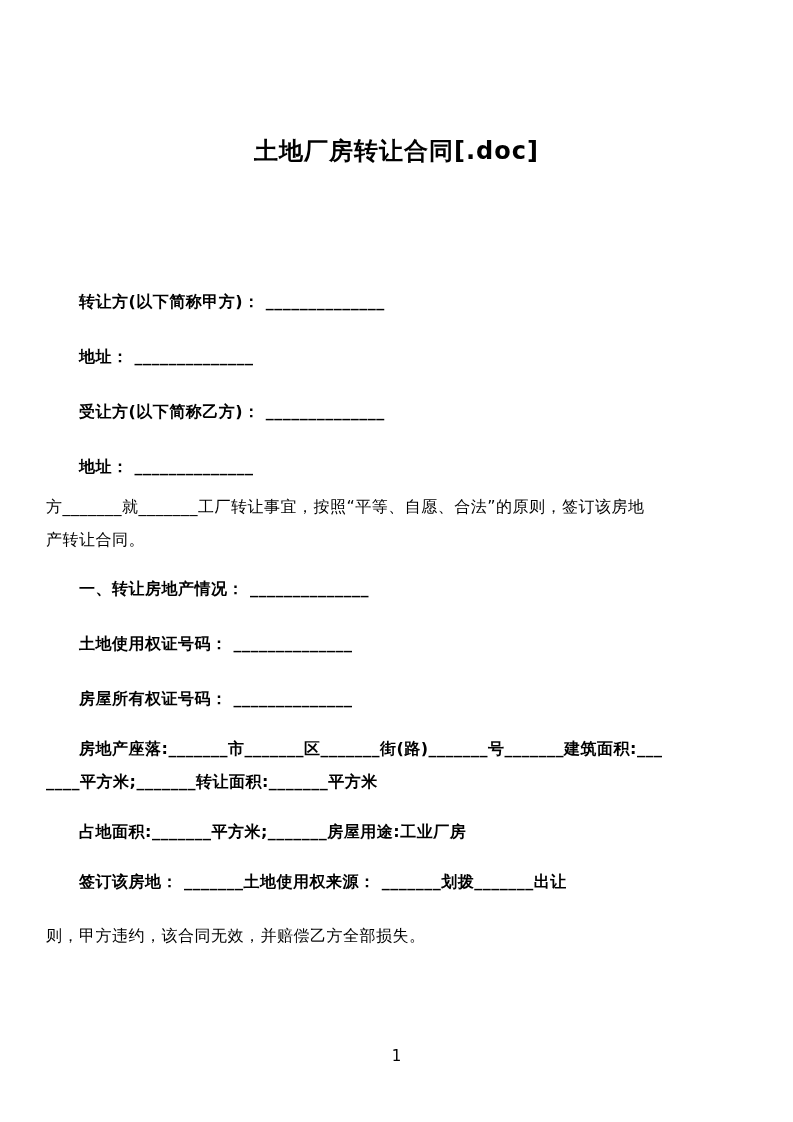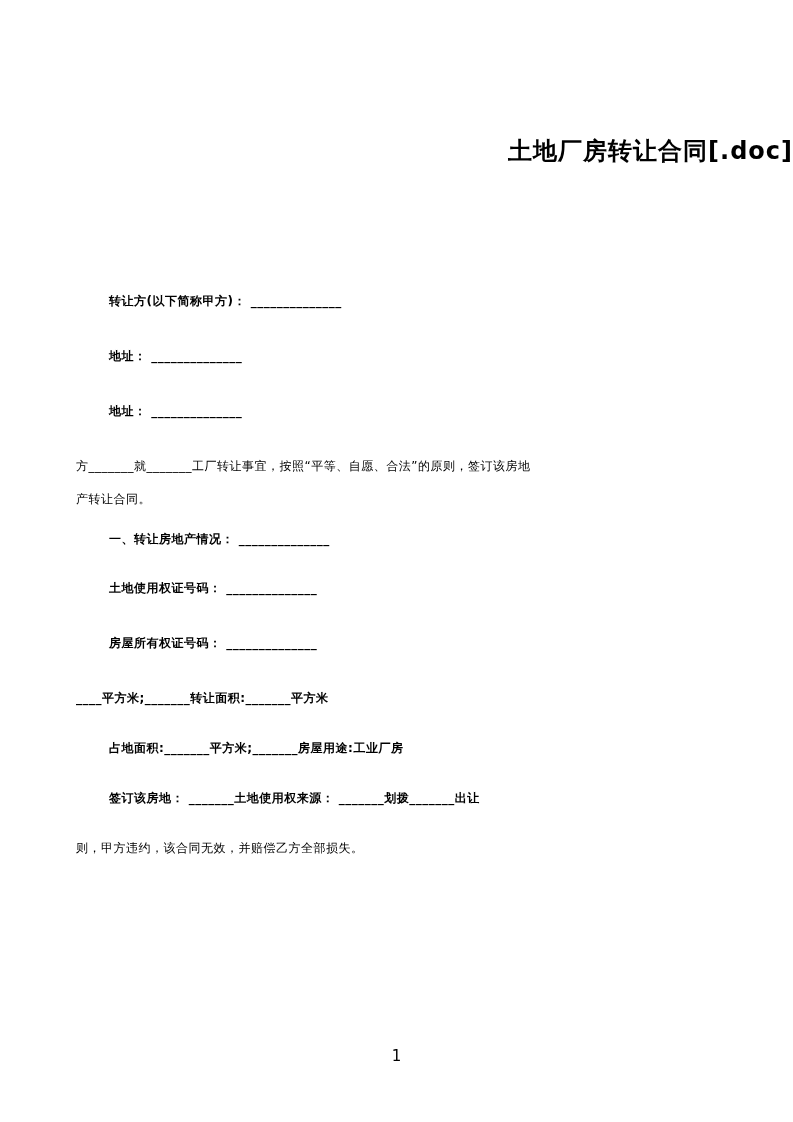--- a/index.html
+++ b/index.html
@@ -11,29 +11,29 @@
     position: relative;
     width: 793px;
     height: 1122px;
     background: #ffffff;
     overflow: hidden;
     font-family: "DejaVu Sans", "Liberation Sans", sans-serif;
     color: #000000;
   }
   .doc-title {
     margin: 134px 0 0 0;
-    text-align: right;
+    text-align: center;
     font-size: 24px;
     font-weight: bold;
     line-height: 35px;
     letter-spacing: 1px;
   }
   .content {
-    margin: 0 80px 0 76px;
-    font-size: 12px;
+    margin: 0 80px 0 46px;
+    font-size: 16px;
   }
   .block {
     line-height: 33px;
     margin-top: 22px;
   }
   .block.bold { font-weight: bold; }
   .block .line {
     white-space: pre;
     letter-spacing: 0.5px;
   }
@@ -63,36 +63,40 @@
   <h1 class="doc-title">土地厂房转让合同[.doc]</h1>
 
   <div class="content" id="content">
       <div class="block bold">
         <div class="line first">转让方(以下简称甲方)： ______________</div>
       </div>
       <div class="block bold">
         <div class="line first">地址： ______________</div>
       </div>
       <div class="block bold">
+        <div class="line first">受让方(以下简称乙方)： ______________</div>
+      </div>
+      <div class="block bold">
         <div class="line first">地址： ______________</div>
       </div>
       <div class="block">
         <div class="line">方_______就_______工厂转让事宜，按照“平等、自愿、合法”的原则，签订该房地</div>
         <div class="line">产转让合同。</div>
       </div>
       <div class="block bold">
         <div class="line first">一、转让房地产情况： ______________</div>
       </div>
       <div class="block bold">
         <div class="line first">土地使用权证号码： ______________</div>
       </div>
       <div class="block bold">
         <div class="line first">房屋所有权证号码： ______________</div>
       </div>
       <div class="block bold">
+        <div class="line first">房地产座落:_______市_______区_______街(路)_______号_______建筑面积:___</div>
         <div class="line">____平方米;_______转让面积:_______平方米</div>
       </div>
       <div class="block bold">
         <div class="line first">占地面积:_______平方米;_______房屋用途:工业厂房</div>
       </div>
       <div class="block bold">
         <div class="line first">签订该房地： _______土地使用权来源： _______划拨_______出让</div>
       </div>
       <div class="block">
         <div class="line">则，甲方违约，该合同无效，并赔偿乙方全部损失。</div>

